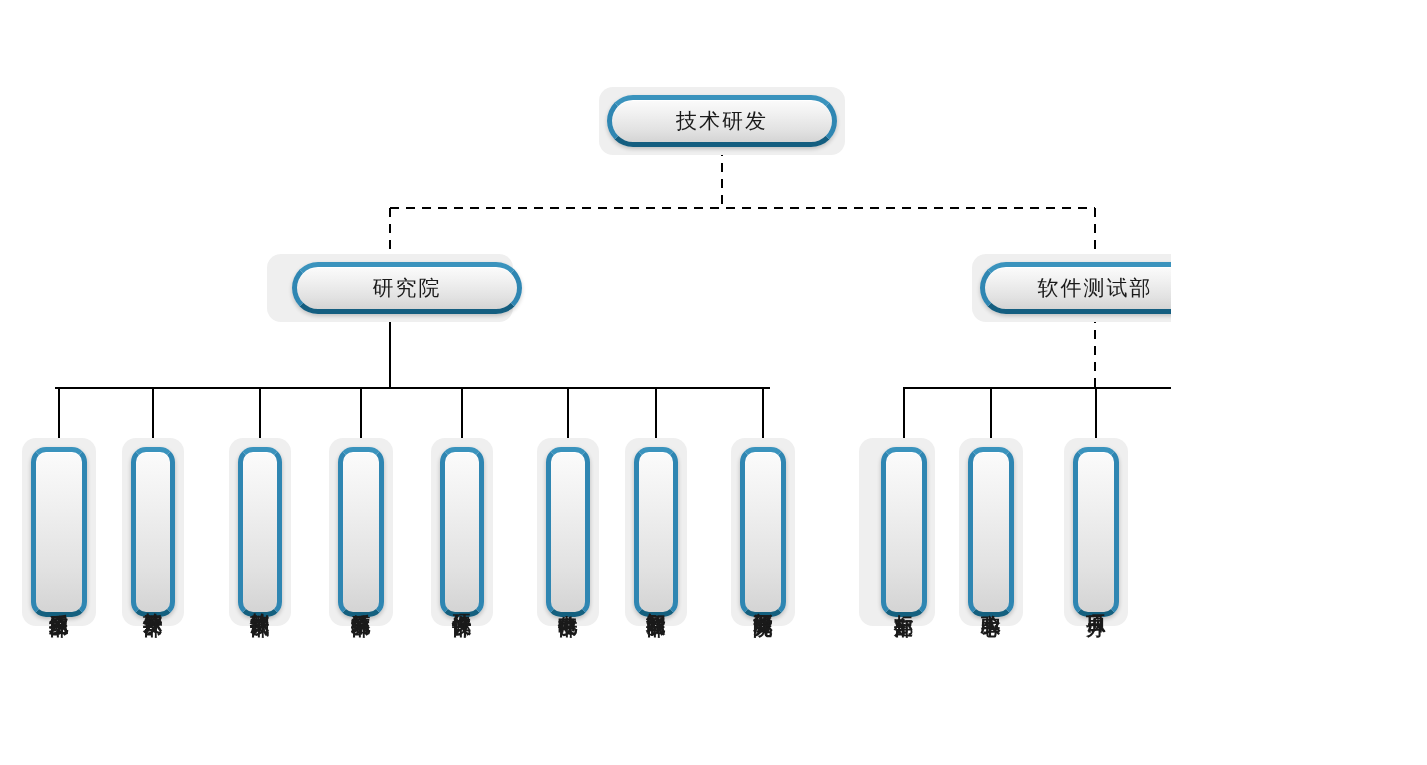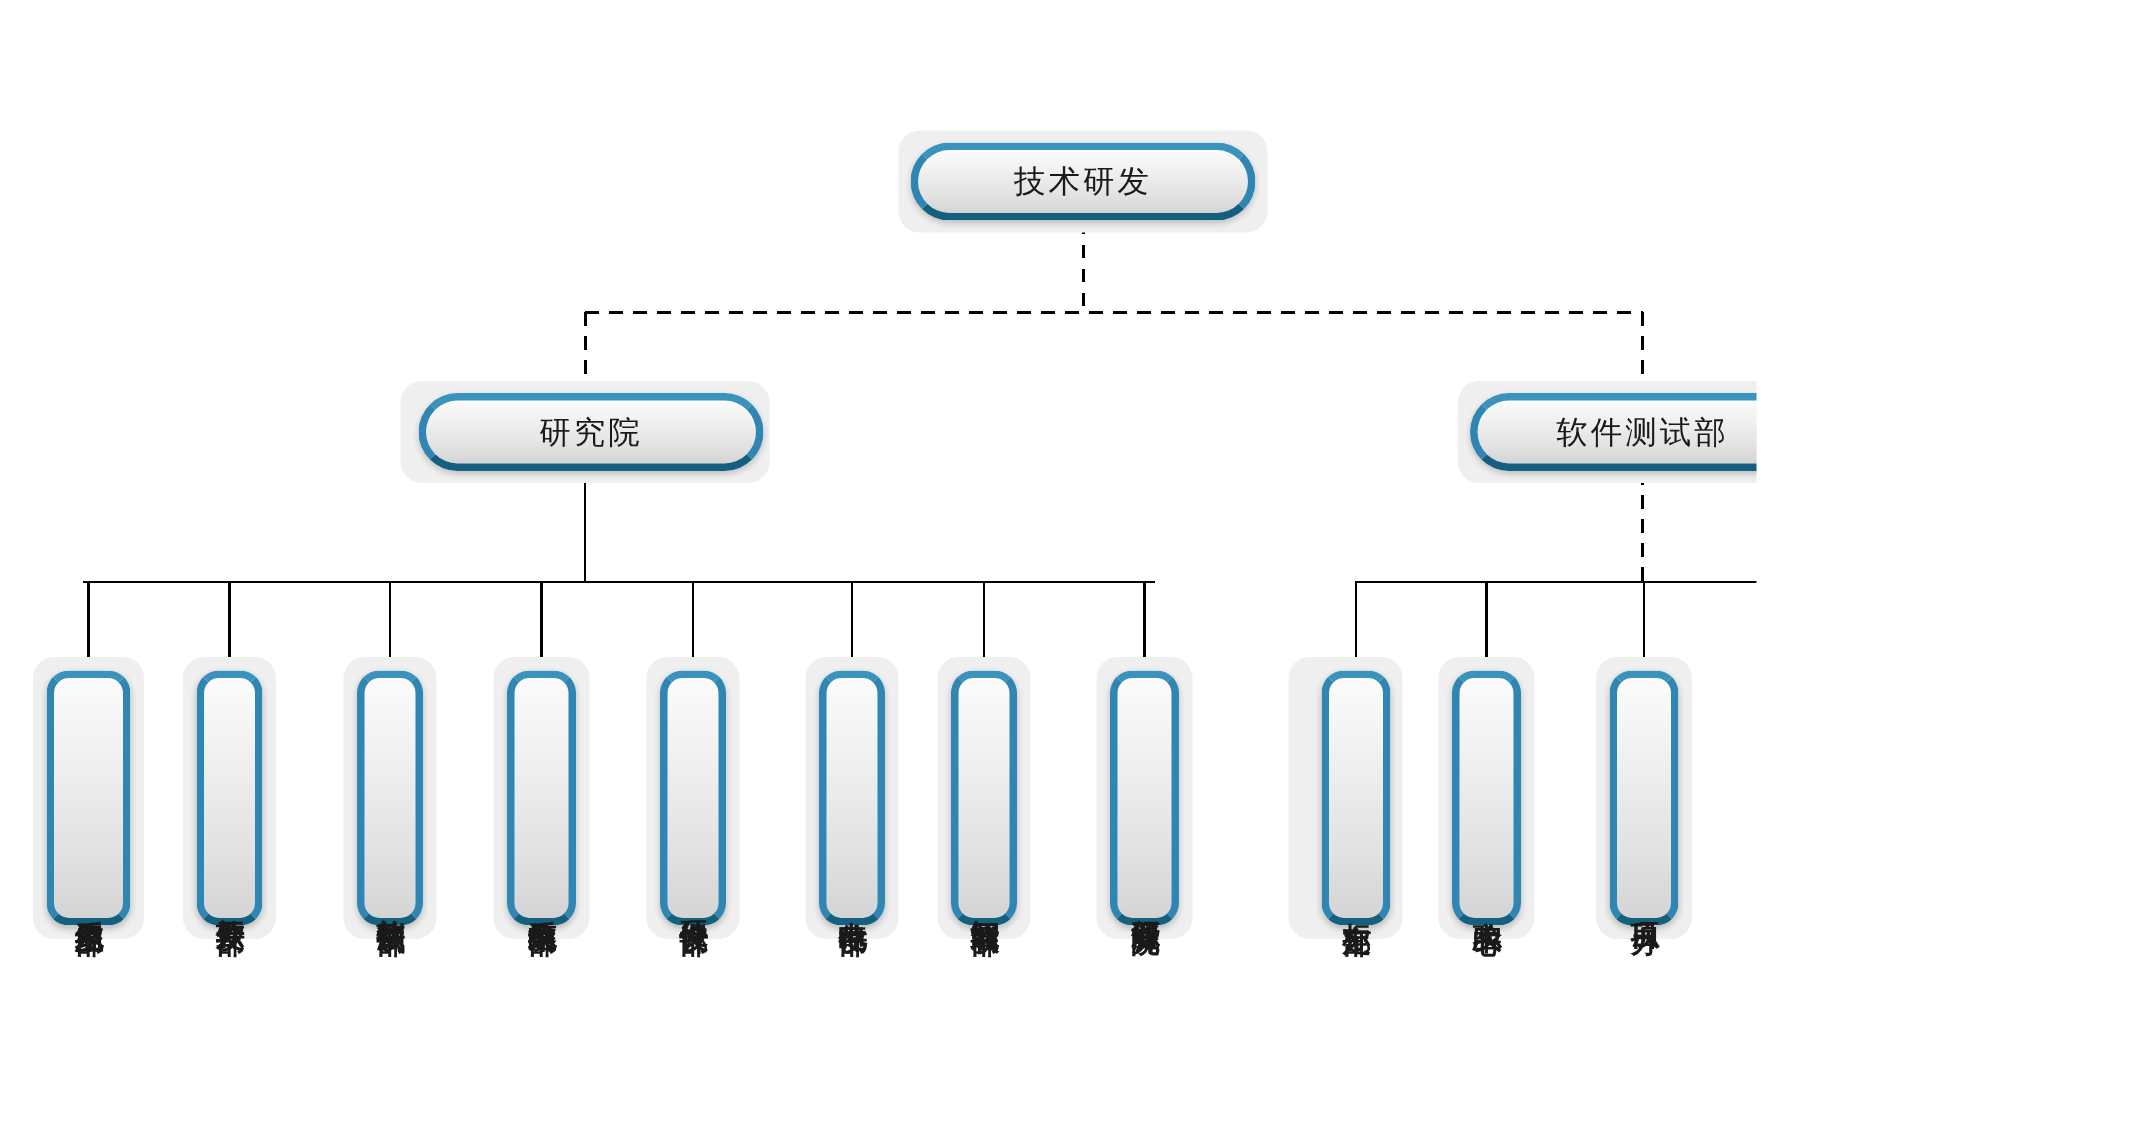--- a/index.html
+++ b/index.html
@@ -117,21 +117,21 @@
       <line x1="1204" y1="388" x2="1204" y2="453" stroke="#000000" stroke-width="1.6" shape-rendering="crispEdges"></line>
       <line x1="1306" y1="388" x2="1306" y2="453" stroke="#000000" stroke-width="1.6" shape-rendering="crispEdges"></line>
     </svg>
 
   <div id="nodes">
       <div class="halo" style="left: 599px; top: 87px; width: 246px; height: 68px;"></div>
       <div class="node pill" style="left: 607px; top: 95px; width: 230px; height: 52px;">
         <span class="label">技术研发</span>
       </div>
       <div class="halo" style="left: 267px; top: 254px; width: 246px; height: 68px;"></div>
-      <div class="node pill" style="left: 279px; top: 262px; width: 230px; height: 52px;">
+      <div class="node pill" style="left: 292px; top: 262px; width: 230px; height: 52px;">
         <span class="label">研究院</span>
       </div>
       <div class="halo" style="left: 22px; top: 438px; width: 74px; height: 188px;"></div>
       <div class="node leaf" style="left: 31px; top: 447px; width: 56px; height: 170px;">
         <span class="label">系统应用部</span>
       </div>
       <div class="halo" style="left: 122px; top: 438px; width: 62px; height: 188px;"></div>
       <div class="node leaf" style="left: 131px; top: 447px; width: 44px; height: 170px;">
         <span class="label">软件开发部</span>
       </div>

